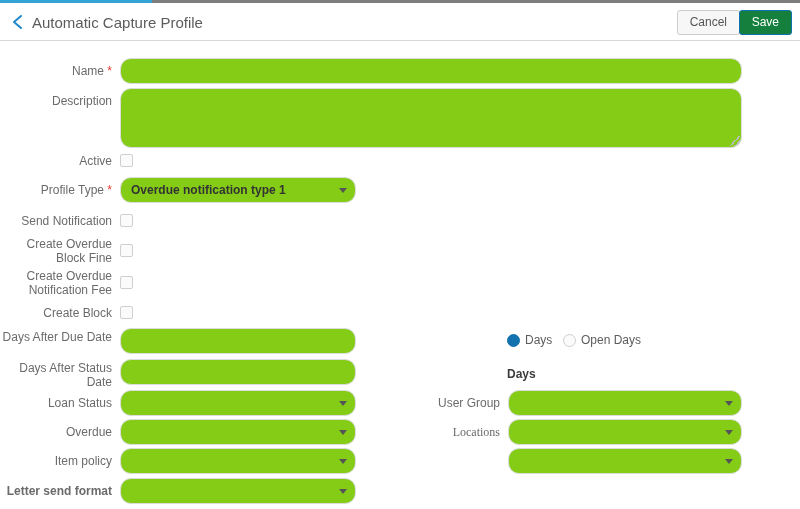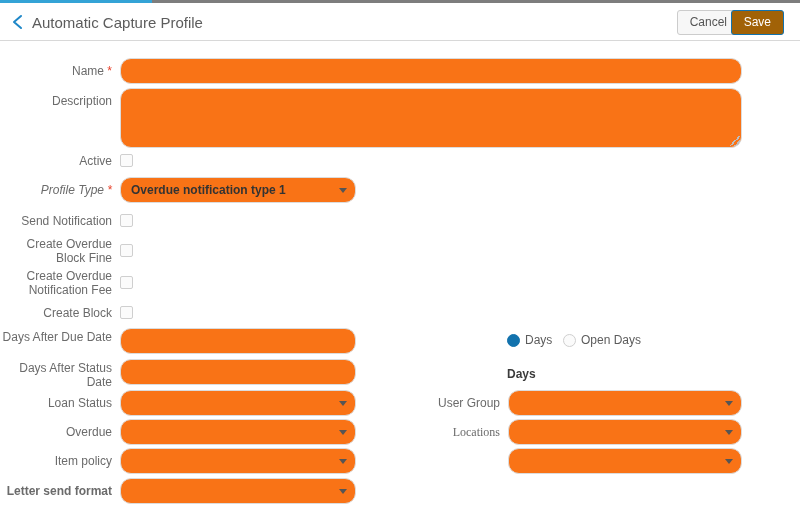--- a/index.html
+++ b/index.html
@@ -71,22 +71,22 @@
     cursor: pointer;
     padding: 0 12px;
   }
   .btn-cancel {
     right: 60px;
     background: #f7f7f7;
     border: 1px solid #ccc;
     color: #555;
   }
   .btn-save {
-    right: 16px;
-    background: #a16207;
+    right: 8px;
+    background: #15803d;
     border: 1px solid #1272ad;
     color: #ffffff;
   }
 
   
   .form {
     position: absolute;
     top: 42px; left: 0;
     width: 800px;
     height: 467px;
@@ -100,21 +100,21 @@
     line-height: 14px;
   }
   .req {
     color: #e8402a;
     font-size: 12px;
   }
 
   .field {
     position: absolute;
     box-sizing: border-box;
-    background: #f97316;
+    background: #84cc16;
     border: 1px solid #dcdcdc;
     border-radius: 11px;
   }
   .field.input { height: 26px; }
   .field.textarea { height: 60px; }
   .field.select { height: 26px; }
 
   .caret {
     position: absolute;
     right: 8px; top: 50%;
@@ -204,21 +204,21 @@
 
 <div class="form" id="form-area">
     <div class="lbl" style="top: 22px; right: 688px; width: 110px;"><span>Name</span><span class="req"> *</span></div>
     <div class="field input" style="left: 120px; top: 16px; width: 622px;"></div>
     <div class="lbl" style="top: 52px; right: 688px; width: 110px;"><span>Description</span></div>
     <div class="field textarea" style="left: 120px; top: 46px; width: 622px;">
       <div class="resize-handle"></div>
     </div>
     <div class="lbl" style="top: 112px; right: 688px; width: 110px;"><span>Active</span></div>
     <div class="cbox" style="left: 120px; top: 112px;"></div>
-    <div class="lbl" style="top: 141px; right: 688px; width: 110px; font-style: italic;"><span>Profile Type</span><span class="req"> *</span></div>
+    <div class="lbl" style="top: 141px; right: 688px; width: 110px;"><span>Profile Type</span><span class="req"> *</span></div>
     <div class="field select" style="left: 120px; top: 135px; width: 236px;">
       <div class="select-value">Overdue notification type 1</div>
       <div class="caret"></div>
     </div>
     <div class="lbl" style="top: 172px; right: 688px; width: 110px;"><span>Send Notification</span></div>
     <div class="cbox" style="left: 120px; top: 172px;"></div>
     <div class="lbl" style="top: 195px; right: 688px; width: 110px;"><span>Create Overdue Block Fine</span></div>
     <div class="cbox" style="left: 120px; top: 202px;"></div>
     <div class="lbl" style="top: 227px; right: 688px; width: 110px;"><span>Create Overdue Notification Fee</span></div>
     <div class="cbox" style="left: 120px; top: 234px;"></div>

